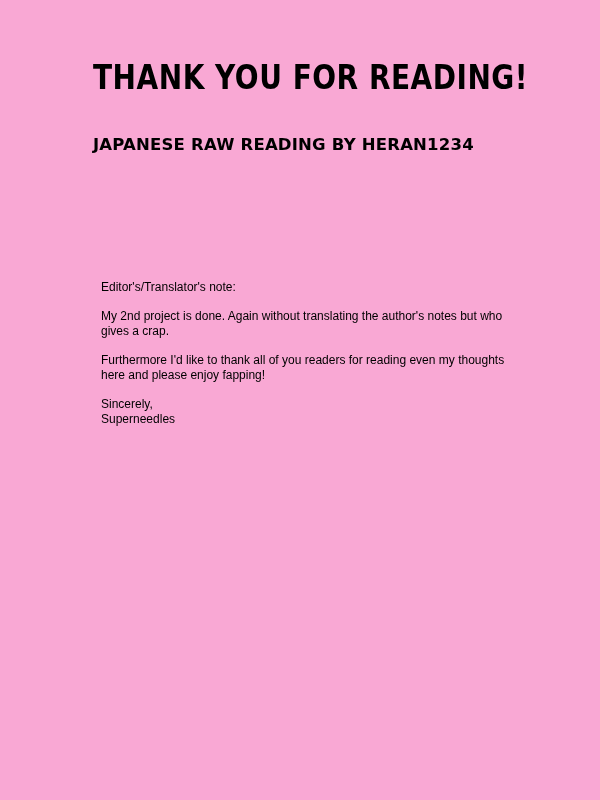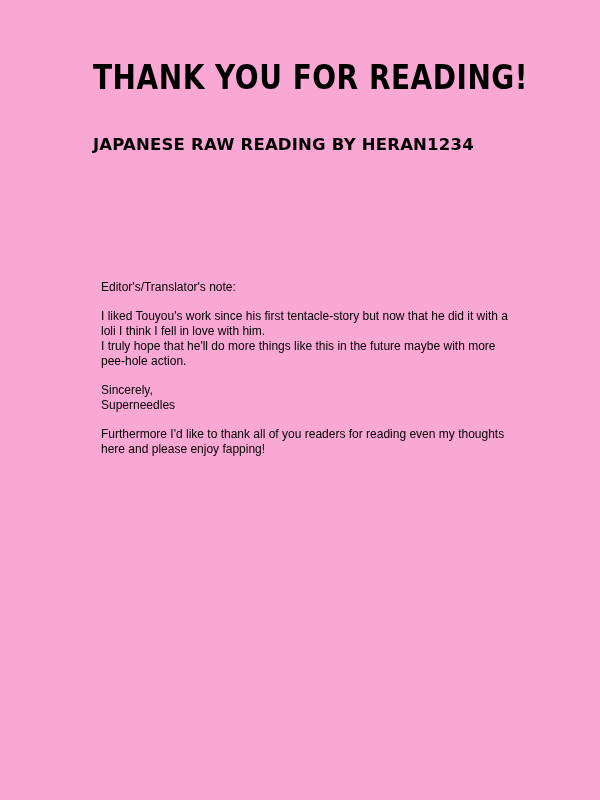--- a/index.html
+++ b/index.html
@@ -70,23 +70,21 @@
 <div class="page">
 
   <h1 class="title">THANK YOU FOR READING!</h1>
 
   <div class="credits">
     <div class="credit-line">JAPANESE RAW READING BY HERAN1234</div>
   </div>
 
   <div class="note">
     <p>Editor's/Translator's note:</p>
-    <p>I liked Touyou's work since his first tentacle-story but now that he did it with a
-loli I think I fell in love with him.
-I truly hope that he'll do more things like this in the future maybe with more
-pee-hole action.</p>
+    <p>My 2nd project is done. Again without translating the author's notes but who
+gives a crap.</p>
+    <p>Furthermore I'd like to thank all of you readers for reading even my thoughts
+here and please enjoy fapping!</p>
     <p>Sincerely,
 Superneedles</p>
-    <p>Furthermore I'd like to thank all of you readers for reading even my thoughts
-here and please enjoy fapping!</p>
   </div>
 
 </div>
 
 </body></html>

